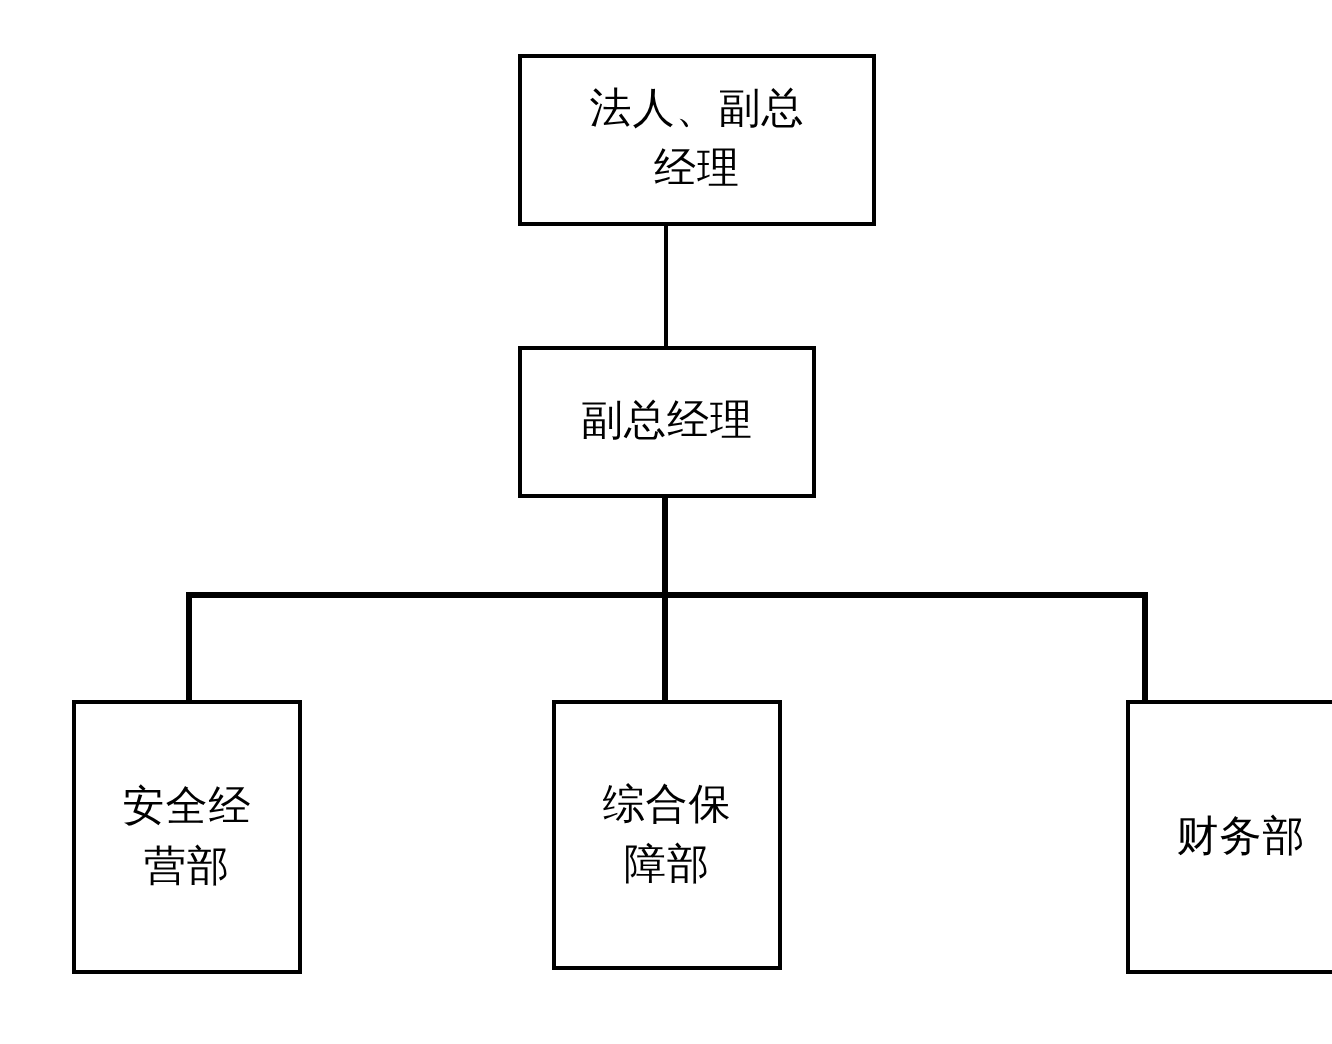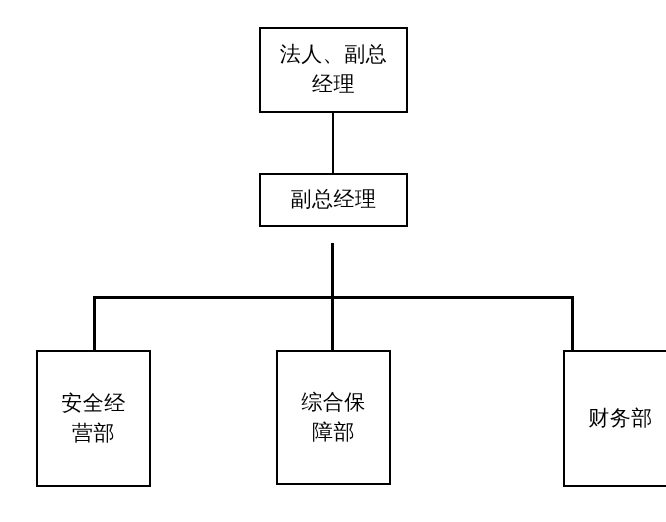--- a/index.html
+++ b/index.html
@@ -32,22 +32,22 @@
     display: block;
     text-align: center;
     color: #000000;
     font-size: 21px;
     line-height: 1.42;
     letter-spacing: 0.5px;
     white-space: pre-line;
     font-family: "DejaVu Sans", "Liberation Sans", sans-serif;
   }
   
-  #node-ceo        { left: 259px; top: 27px;  width: 149px; height: 86px; }
-  #node-deputy     { left: 259px; top: 173px; width: 149px; height: 54px; }
+  #node-ceo        { left: 259px; top: 27px;  width: 179px; height: 86px; }
+  #node-deputy     { left: 259px; top: 173px; width: 149px; height: 76px; }
   #node-safety     { left: 36px;  top: 350px; width: 115px; height: 137px; }
   #node-support    { left: 276px; top: 350px; width: 115px; height: 135px; }
   #node-finance    { left: 515px; top: 350px; width: 115px; height: 137px; margin-left: 48px; }
 
   
   .conn {
     position: absolute;
     background: #000000;
     z-index: 1;
   }

